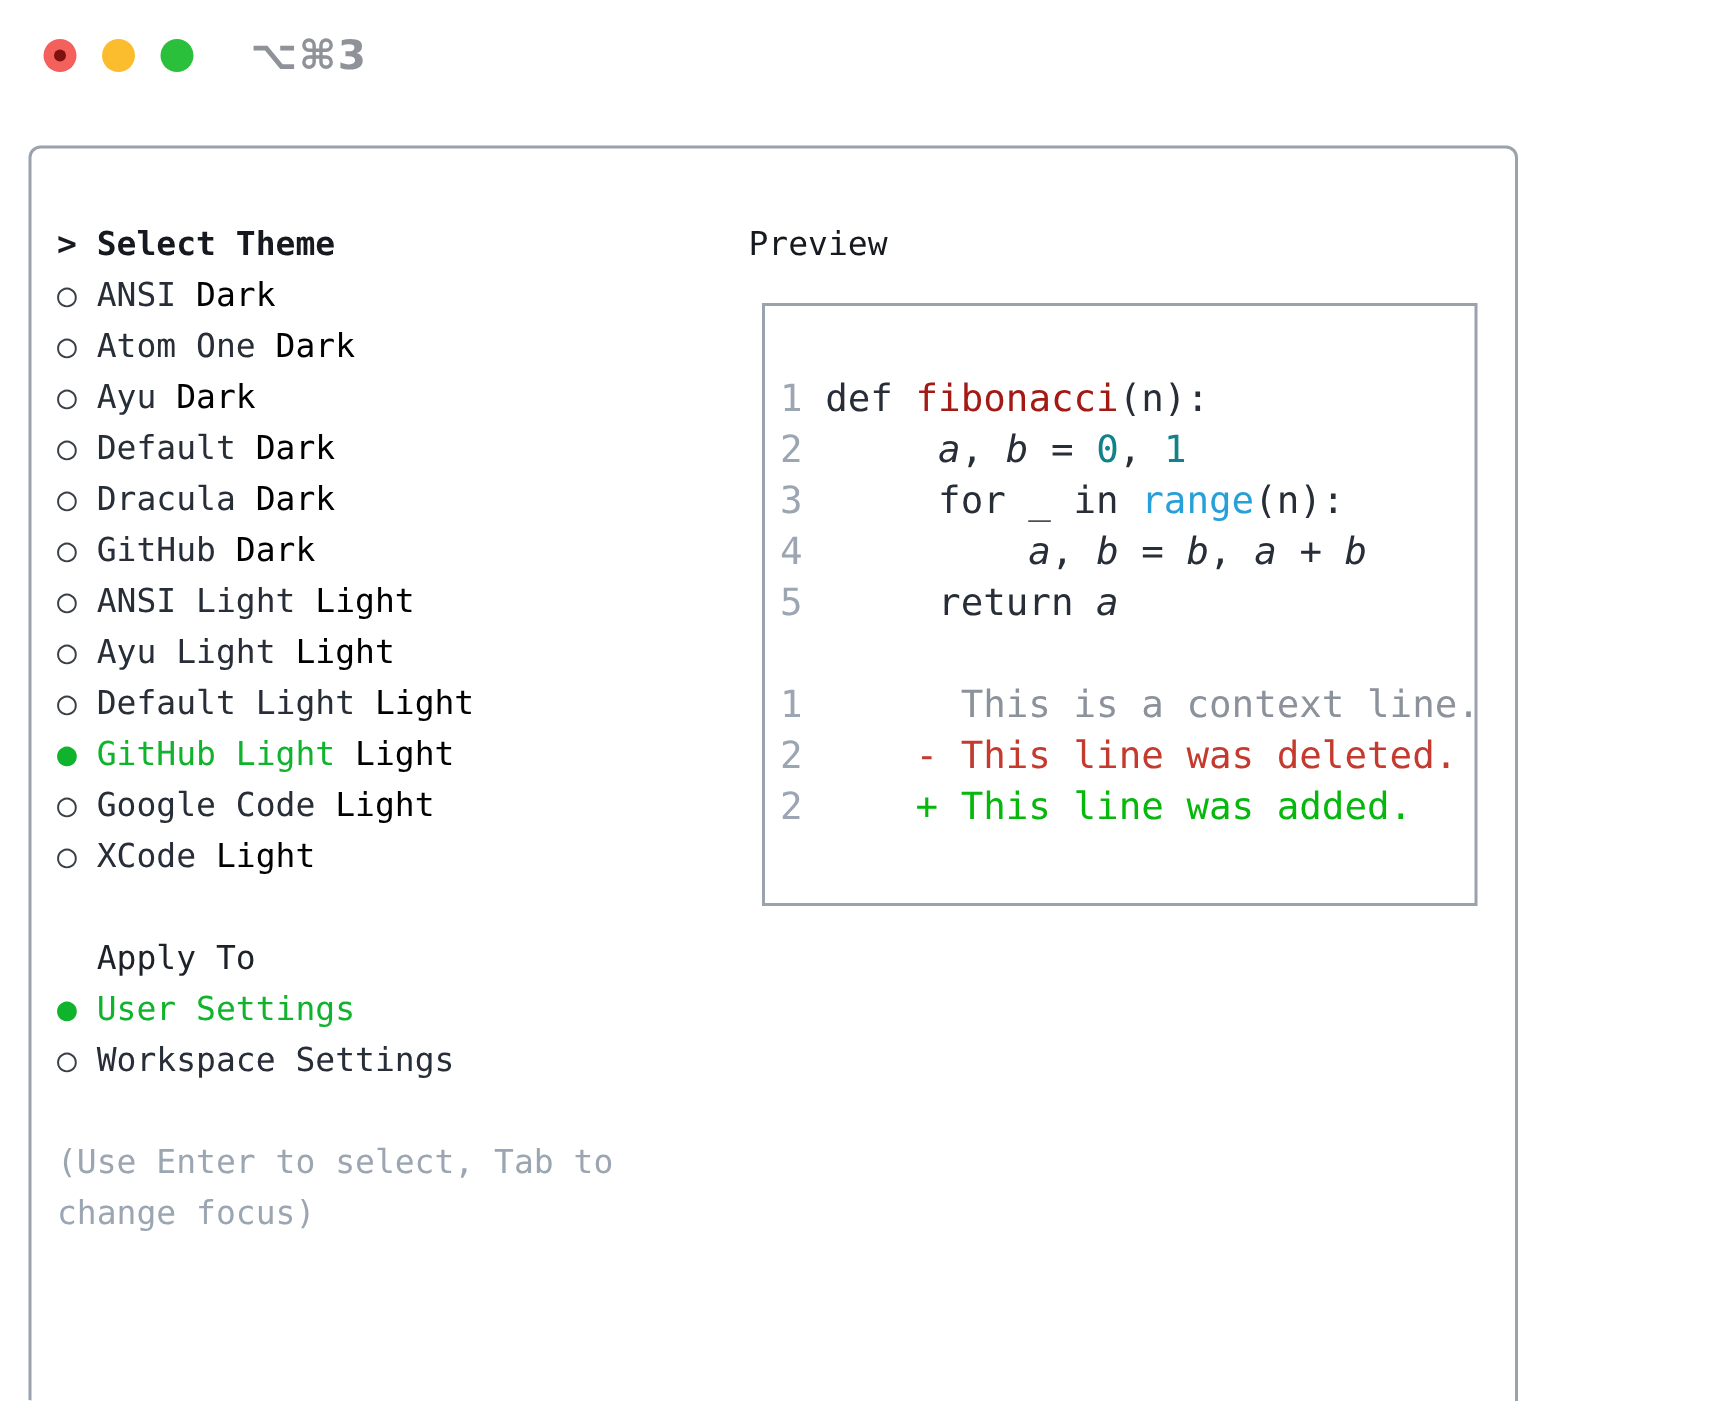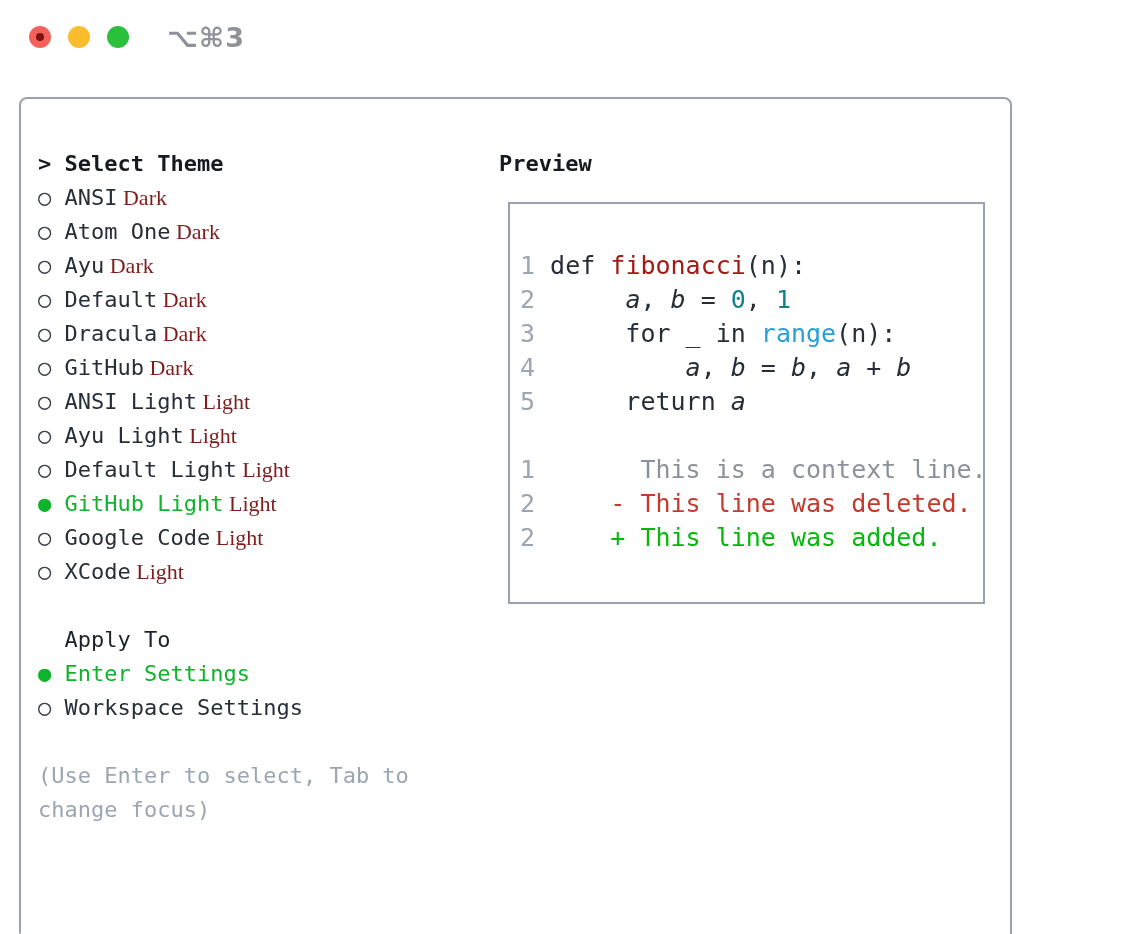--- a/index.html
+++ b/index.html
@@ -25,27 +25,27 @@
     position:absolute;left:19px;top:97px;width:993px;height:918px;
     border:2px solid #9aa2ae;border-radius:8px;background:#ffffff;box-sizing:border-box;
   }
   .row{height:34px;line-height:34px;font-size:22px;white-space:pre;color:#272e38;}
   .left-col{position:absolute;left:17px;top:48px;}
   .title-row{font-weight:bold;color:#16191f;}
   .marker{color:#16191f;}
   .theme-row .radio{color:#3a4048;}
   .theme-row.selected .radio{color:#10b42c;}
   .theme-row.selected .tname{color:#10b42c;}
-  .variant{color:#7f1d1d;font-family:Liberation Serif, serif;}
+  .variant{color:#000000;}
   .section-title{color:#1d2229;}
   .hint{color:#9ba6b2;}
   
   .preview-title{
     position:absolute;left:478px;top:48px;height:34px;line-height:34px;
-    font-size:22px;font-weight:bold;color:#16191f;
+    font-size:22px;font-weight:normal;color:#16191f;
   }
   .preview-box{
     position:absolute;left:487px;top:103px;width:477px;height:402px;
     border:2px solid #9aa2ae;background:#ffffff;box-sizing:border-box;
   }
   .code{position:absolute;left:10px;top:45px;}
   .code-line{height:34px;line-height:34px;font-size:25px;white-space:pre;color:#272e38;}
   .tok-lineno{color:#9ba6b2;}
   .tok-plain{color:#272e38;}
   .tok-fn{color:#a31a15;}
@@ -84,21 +84,21 @@
           <div class="row theme-row"><span class="radio">○</span><span class="tname"> ANSI Light</span><span class="variant"> Light</span></div>
           <div class="row theme-row"><span class="radio">○</span><span class="tname"> Ayu Light</span><span class="variant"> Light</span></div>
           <div class="row theme-row"><span class="radio">○</span><span class="tname"> Default Light</span><span class="variant"> Light</span></div>
           <div class="row theme-row selected"><span class="radio">●</span><span class="tname"> GitHub Light</span><span class="variant"> Light</span></div>
           <div class="row theme-row"><span class="radio">○</span><span class="tname"> Google Code</span><span class="variant"> Light</span></div>
           <div class="row theme-row"><span class="radio">○</span><span class="tname"> XCode</span><span class="variant"> Light</span></div>
         </div>
       <div class="row blank"> </div>
       <div class="row section-title"><span>  </span><span>Apply To</span></div>
       <div id="apply-list">
-          <div class="row theme-row selected"><span class="radio">●</span><span class="tname"> Enter Settings</span></div>
+          <div class="row theme-row selected"><span class="radio">●</span><span class="tname"> User Settings</span></div>
           <div class="row theme-row"><span class="radio">○</span><span class="tname"> Workspace Settings</span></div>
         </div>
       <div class="row blank"> </div>
       <div class="row hint">(Use Enter to select, Tab to</div>
       <div class="row hint">change focus)</div>
     </div>
 
     <div class="preview-title">Preview</div>
 
     <div class="preview-box">

